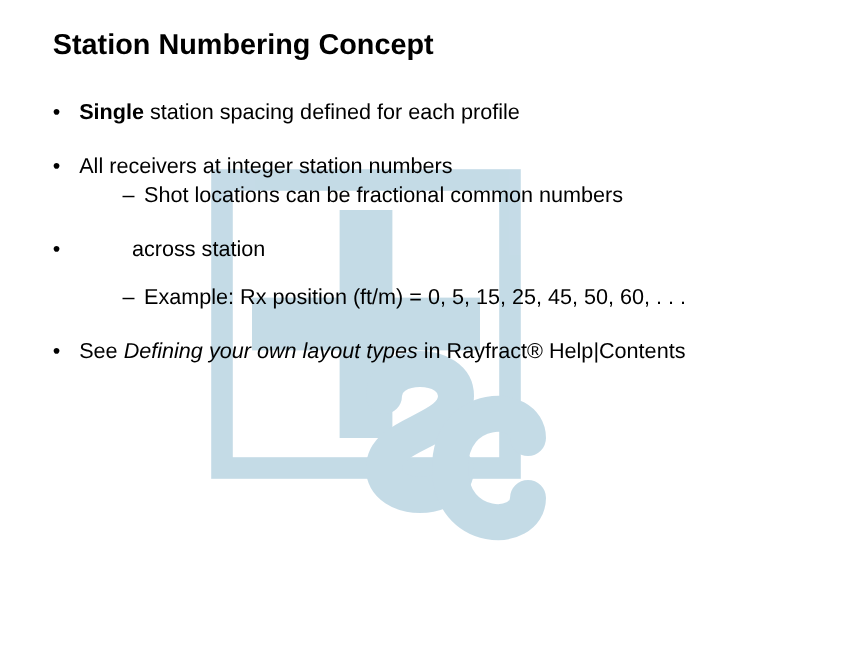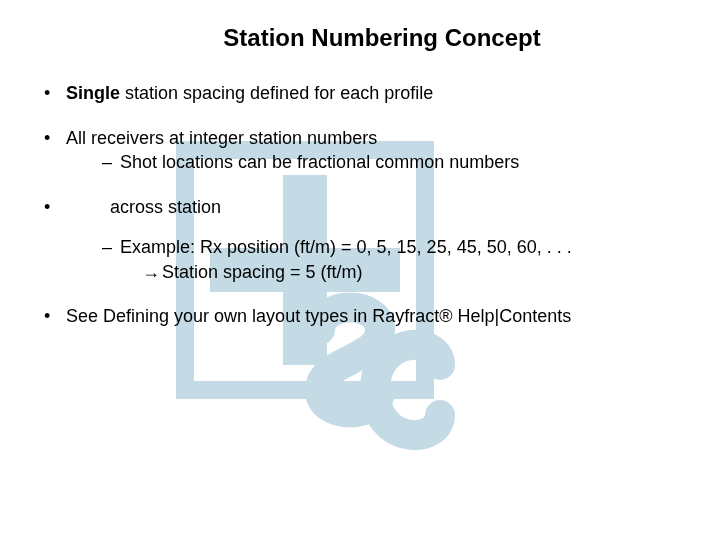--- a/index.html
+++ b/index.html
@@ -23,21 +23,21 @@
     pointer-events: none;
   }
   .content {
     position: relative;
     z-index: 1;
     width: 720px;
     height: 540px;
     box-sizing: border-box;
   }
   .title {
-    text-align: center;
+    text-align: left;
     font-weight: bold;
     font-size: 24px;
     padding-top: 24px;
     padding-bottom: 30px;
     margin-left: 44px;
   }
   ul.level1 {
     list-style: none;
     margin: 0;
     padding: 0 30px 0 38px;
@@ -87,21 +87,21 @@
     margin-top: 2px;
   }
   ul.level3 > li::before {
     content: "\2192";
     font-family: "Arial Unicode MS", Arial, sans-serif;
     position: absolute;
     left: 0;
     top: 0;
   }
   .bold { font-weight: bold; }
-  .italic { }
+  .italic { font-style: italic; }
 </style>
 </head>
 <body>
 
 <div class="watermark">
   <svg viewBox="0 0 280 340" width="280" height="340">
     <g opacity="0.28">
       <rect x="10" y="10" width="240" height="240" fill="none" stroke="#2f7fa8" stroke-width="18"></rect>
       <rect x="108" y="35" width="44" height="190" fill="#2f7fa8"></rect>
       <rect x="35" y="108" width="190" height="44" fill="#2f7fa8"></rect>
@@ -135,21 +135,20 @@
       </ul>
     </li>
 
     <li>
       <span class="sub-indent">across station</span>
       <div style="height:16px"></div>
       <ul class="level2">
         <li>
           <span>Example: Rx position (ft/m) = 0, 5, 15, 25, 45, 50, 60, . . .</span>
           <ul class="level3">
-            <li>Station spacing = 5 (ft/m)</li>
           </ul>
         </li>
       </ul>
     </li>
 
     <li>
       <span>See </span><span class="italic">Defining your own layout types</span><span> in Rayfract® Help|Contents</span>
     </li>
 
   </ul>

